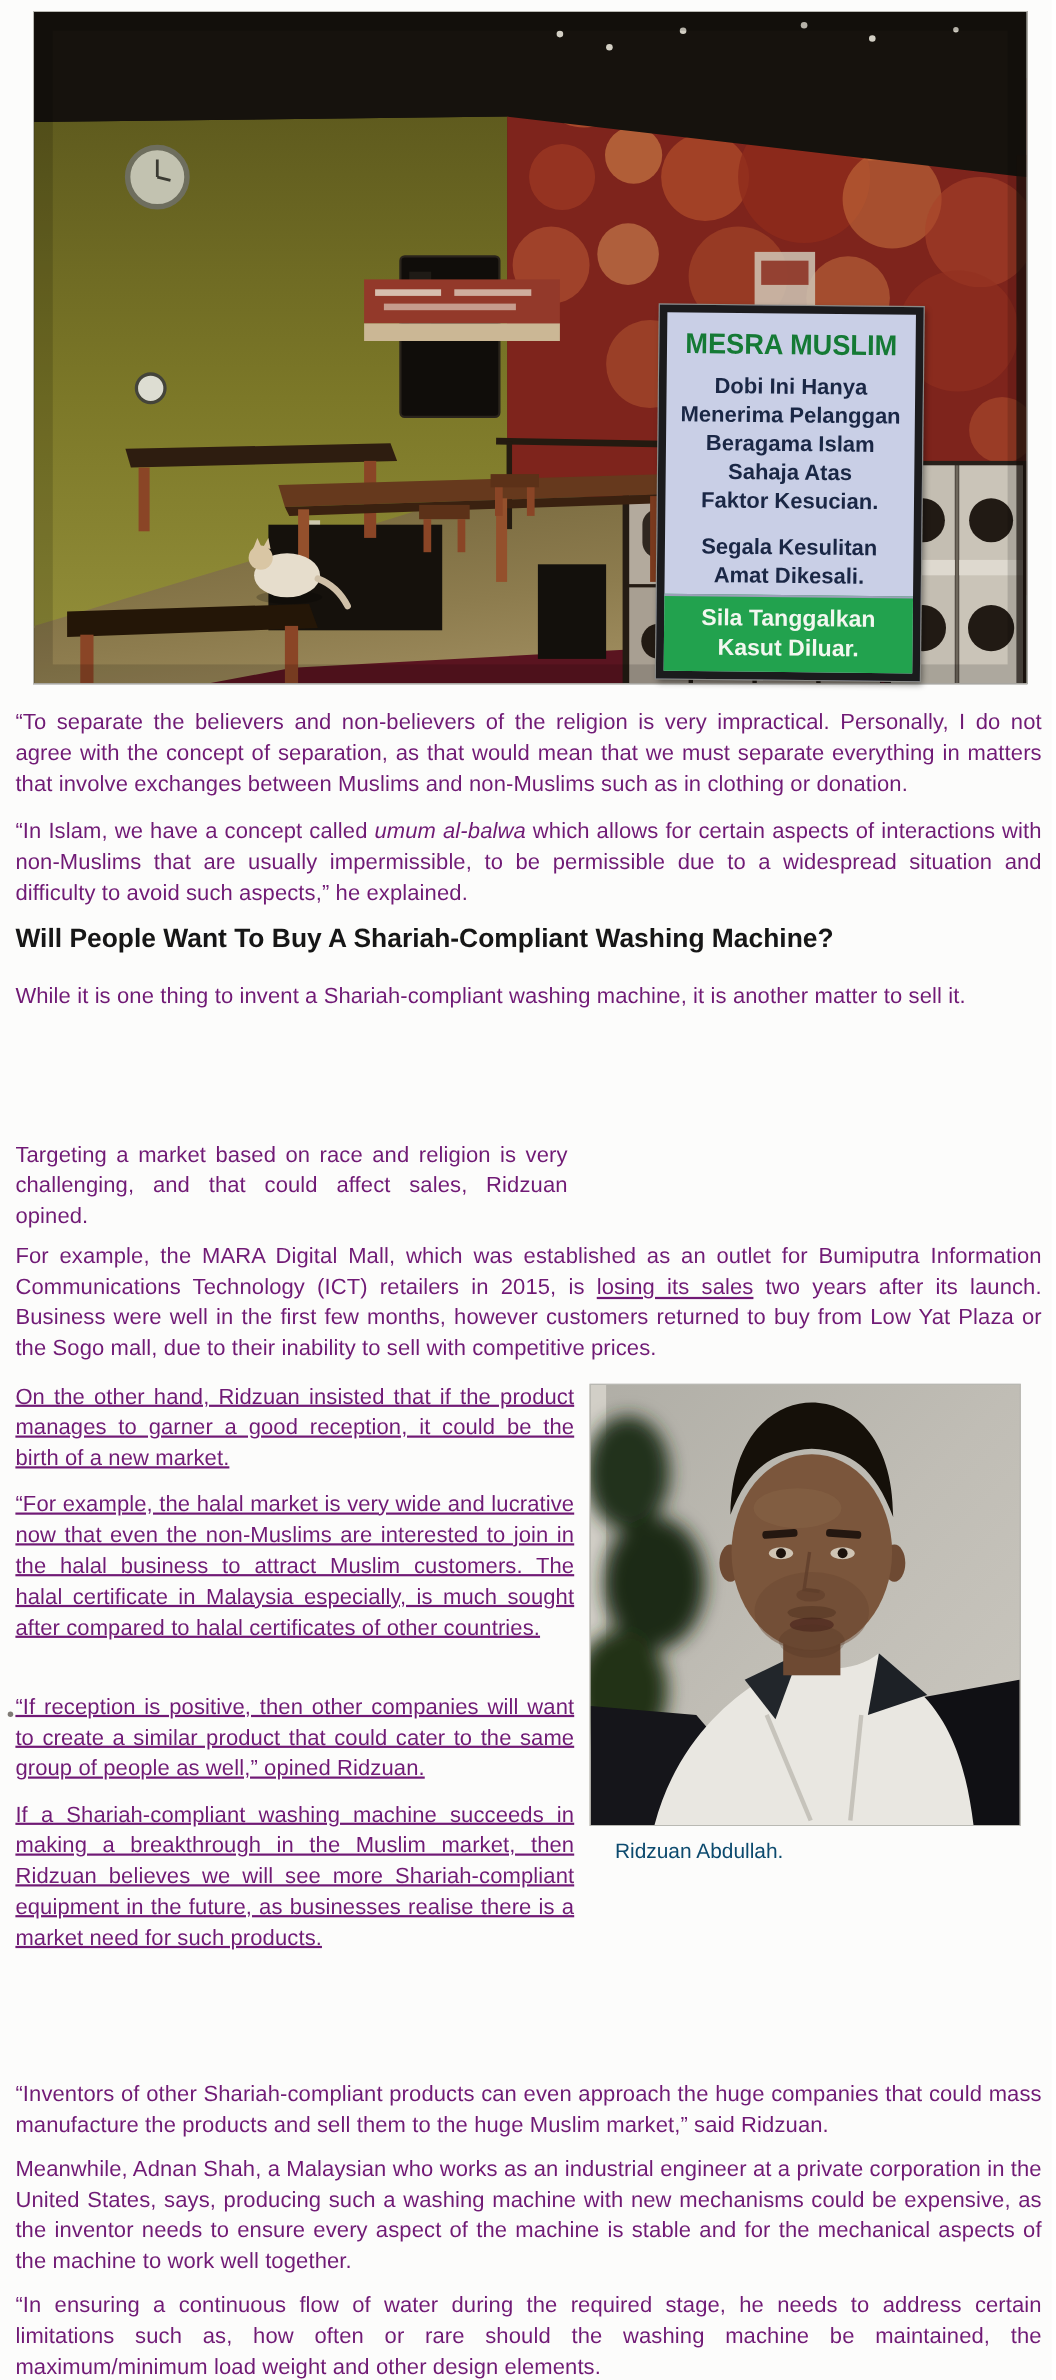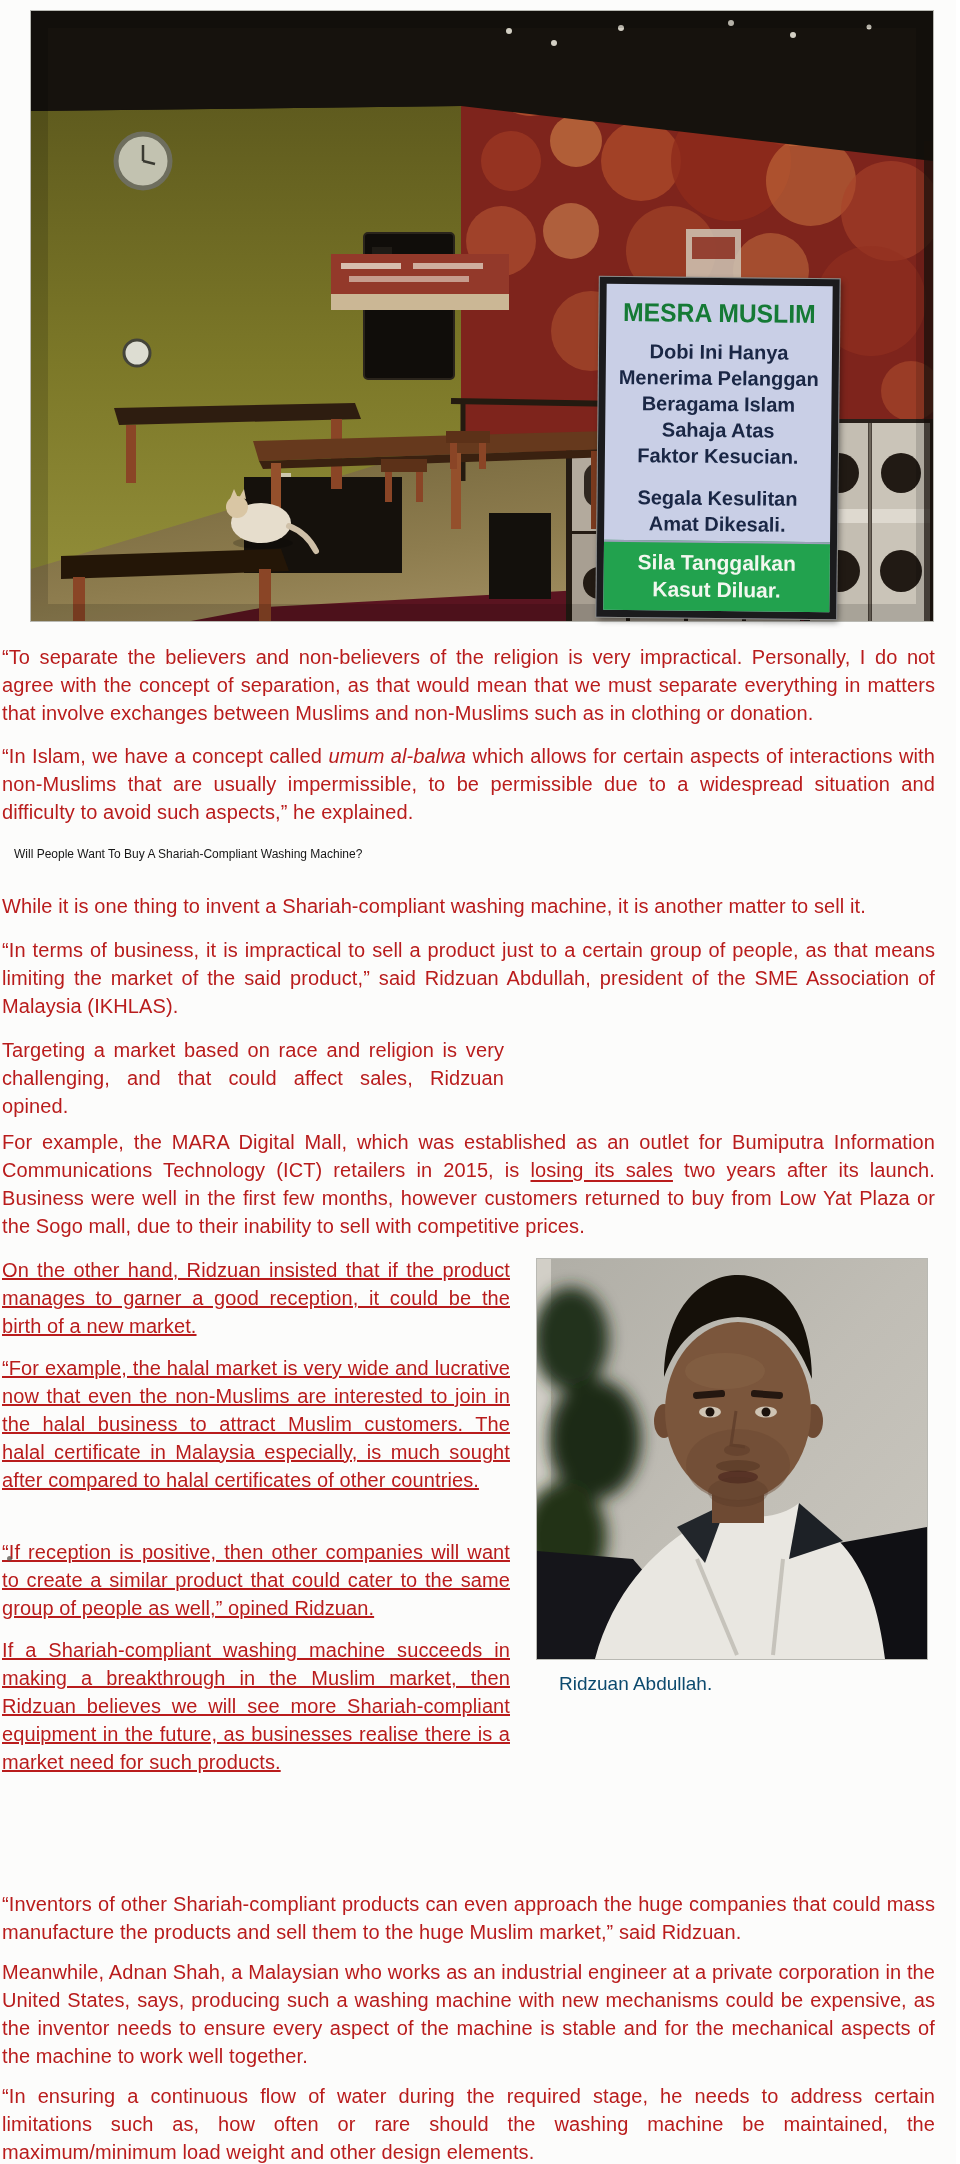--- a/index.html
+++ b/index.html
@@ -1,28 +1,28 @@
 <!DOCTYPE html>
 <html><head>
 <meta charset="utf-8">
 <style>
   html,body { margin:0; padding:0; background:#ffffff; }
   .page {
     position:relative; width:956px; height:2164px; overflow:hidden;
     background:#fcfcfb; font-family:"Liberation Sans", sans-serif; color:#1e1e1e;
   }
   .para {
-    position:absolute; left:2px; width:933px; margin:0;
+    position:absolute; left:14px; width:933px; margin:0;
     font-size:20px; line-height:28px; text-align:justify;
-    letter-spacing:0.1px; color:#b91c1c;
+    letter-spacing:0.1px; color:#701a75;
   }
   .para.narrow { width:502px; }
   .para.colw  { width:508px;text-decoration:underline; }
   .heading { position:absolute; left:14px; width:933px; margin:0;
-    font-size:12px; line-height:28px; font-weight:normal; color:#161616; }
+    font-size:24px; line-height:28px; font-weight:bold; color:#161616; }
   em { font-style:italic; }
   .uline { text-decoration:underline; text-underline-offset:3px; }
 
   
   .photo1 { position:absolute; left:30px; top:10px; width:902px; height:610px;
     border:1px solid #b9b9b3; background:#17130e; }
   .photo1 svg { display:block; }
 
   
   .sign {
@@ -243,21 +243,20 @@
   </div>
 
   <p class="para" style="top:643px">“To separate the believers and non-believers of the religion is very impractical. Personally, I do not agree with the concept of separation, as that would mean that we must separate everything in matters that involve exchanges between Muslims and non-Muslims such as in clothing or donation.</p>
 
   <p class="para" style="top:742px"><span>“In Islam, we have a concept called </span><em>umum al-balwa</em><span> which allows for certain aspects of interactions with non-Muslims that are usually impermissible, to be permissible due to a widespread situation and difficulty to avoid such aspects,” he explained.</span></p>
 
   <h2 class="heading" style="top:840px">Will People Want To Buy A Shariah-Compliant Washing Machine?</h2>
 
   <p class="para" style="top:892px">While it is one thing to invent a Shariah-compliant washing machine, it is another matter to sell it.</p>
 
-  <p class="para" style="top:936px">“In terms of business, it is impractical to sell a product just to a certain group of people, as that means limiting the market of the said product,” said Ridzuan Abdullah, president of the SME Association of Malaysia (IKHLAS).</p>
 
   <p class="para narrow" style="top:1036px">Targeting a market based on race and religion is very challenging, and that could affect sales, Ridzuan opined.</p>
 
   <p class="para" style="top:1128px"><span>For example, the MARA Digital Mall, which was established as an outlet for Bumiputra Information Communications Technology (ICT) retailers in 2015, is </span><span class="uline">losing its sales</span><span> two years after its launch. Business were well in the first few months, however customers returned to buy from Low Yat Plaza or the Sogo mall, due to their inability to sell with competitive prices.</span></p>
 
   <p class="para colw" style="top:1256px">On the other hand, Ridzuan insisted that if the product manages to garner a good reception, it could be the birth of a new market.</p>
   <p class="para colw" style="top:1354px">“For example, the halal market is very wide and lucrative now that even the non-Muslims are interested to join in the halal business to attract Muslim customers. The halal certificate in Malaysia especially, is much sought after compared to halal certificates of other countries.</p>
   <p class="para colw" style="top:1538px">“If reception is positive, then other companies will want to create a similar product that could cater to the same group of people as well,” opined Ridzuan.</p>
   <p class="para colw" style="top:1636px">If a Shariah-compliant washing machine succeeds in making a breakthrough in the Muslim market, then Ridzuan believes we will see more Shariah-compliant equipment in the future, as businesses realise there is a market need for such products.</p>
 

